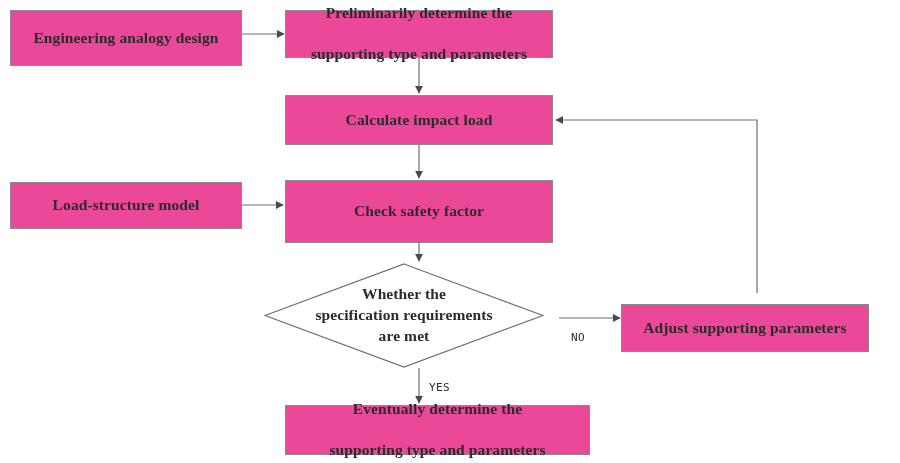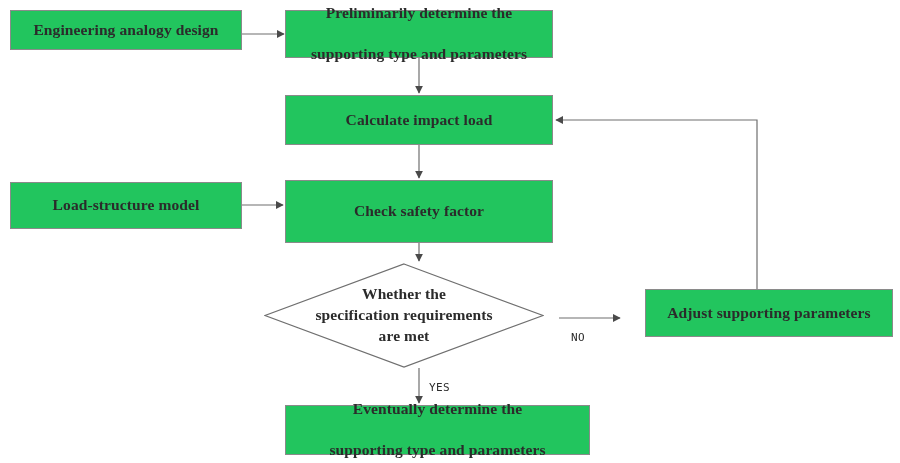--- a/index.html
+++ b/index.html
@@ -23,21 +23,21 @@
     left: 0;
     top: 0;
     width: 900px;
     height: 463px;
     pointer-events: none;
   }
   .node {
     position: absolute;
     box-sizing: border-box;
     border: 1px solid #8a8a8a;
-    background: #22c55e;
+    background: #ec4899;
     display: flex;
     align-items: center;
     justify-content: center;
     text-align: center;
     color: #2b2b2b;
     font-family: "Liberation Serif", "DejaVu Serif", serif;
     font-weight: 700;
     font-size: 15.5px;
     line-height: 1.35;
     letter-spacing: 0.1px;
@@ -97,21 +97,21 @@
       <line x1="419" y1="228" x2="419" y2="261" marker-end="url(#arrow)"></line>
 
       <line x1="559" y1="318" x2="620" y2="318" marker-end="url(#arrow)"></line>
 
       <line x1="419" y1="368" x2="419" y2="403" marker-end="url(#arrow)"></line>
 
       <path d="M 757 293 L 757 120 L 556 120" marker-end="url(#arrow)"></path>
     </g>
   </svg>
 
-  <div class="node" style="left:10px; top:10px; width:232px; height:40px;">
+  <div class="node" style="left:10px; top:10px; width:232px; height:56px;">
     <span>Engineering analogy design</span>
   </div>
 
   <div class="node" style="left:285px; top:10px; width:268px; height:48px;">
     <span>
       <span>Preliminarily determine the</span><br>
       <span>supporting type and parameters</span>
     </span>
   </div>
 
@@ -131,21 +131,21 @@
     <svg width="280" height="105" viewBox="0 0 280 105" style="position:absolute;left:0;top:0;" xmlns="http://www.w3.org/2000/svg">
       <polygon points="140,1 279,52.5 140,104 1,52.5" fill="#ffffff" stroke="#6f6f6f" stroke-width="1.2"></polygon>
     </svg>
     <div class="diamond-label">
       <span>Whether the</span><br>
       <span>specification requirements</span><br>
       <span>are met</span>
     </div>
   </div>
 
-  <div class="node" style="left:621px; top:289px; width:248px; height:48px;margin-left:24px;">
+  <div class="node" style="left:621px; top:304px; width:248px; height:48px;">
     <span>Adjust supporting parameters</span>
   </div>
 
   <div class="node" style="left:285px; top:405px; width:305px; height:50px;">
     <span>
       <span>Eventually determine the</span><br>
       <span>supporting type and parameters</span>
     </span>
   </div>
 

